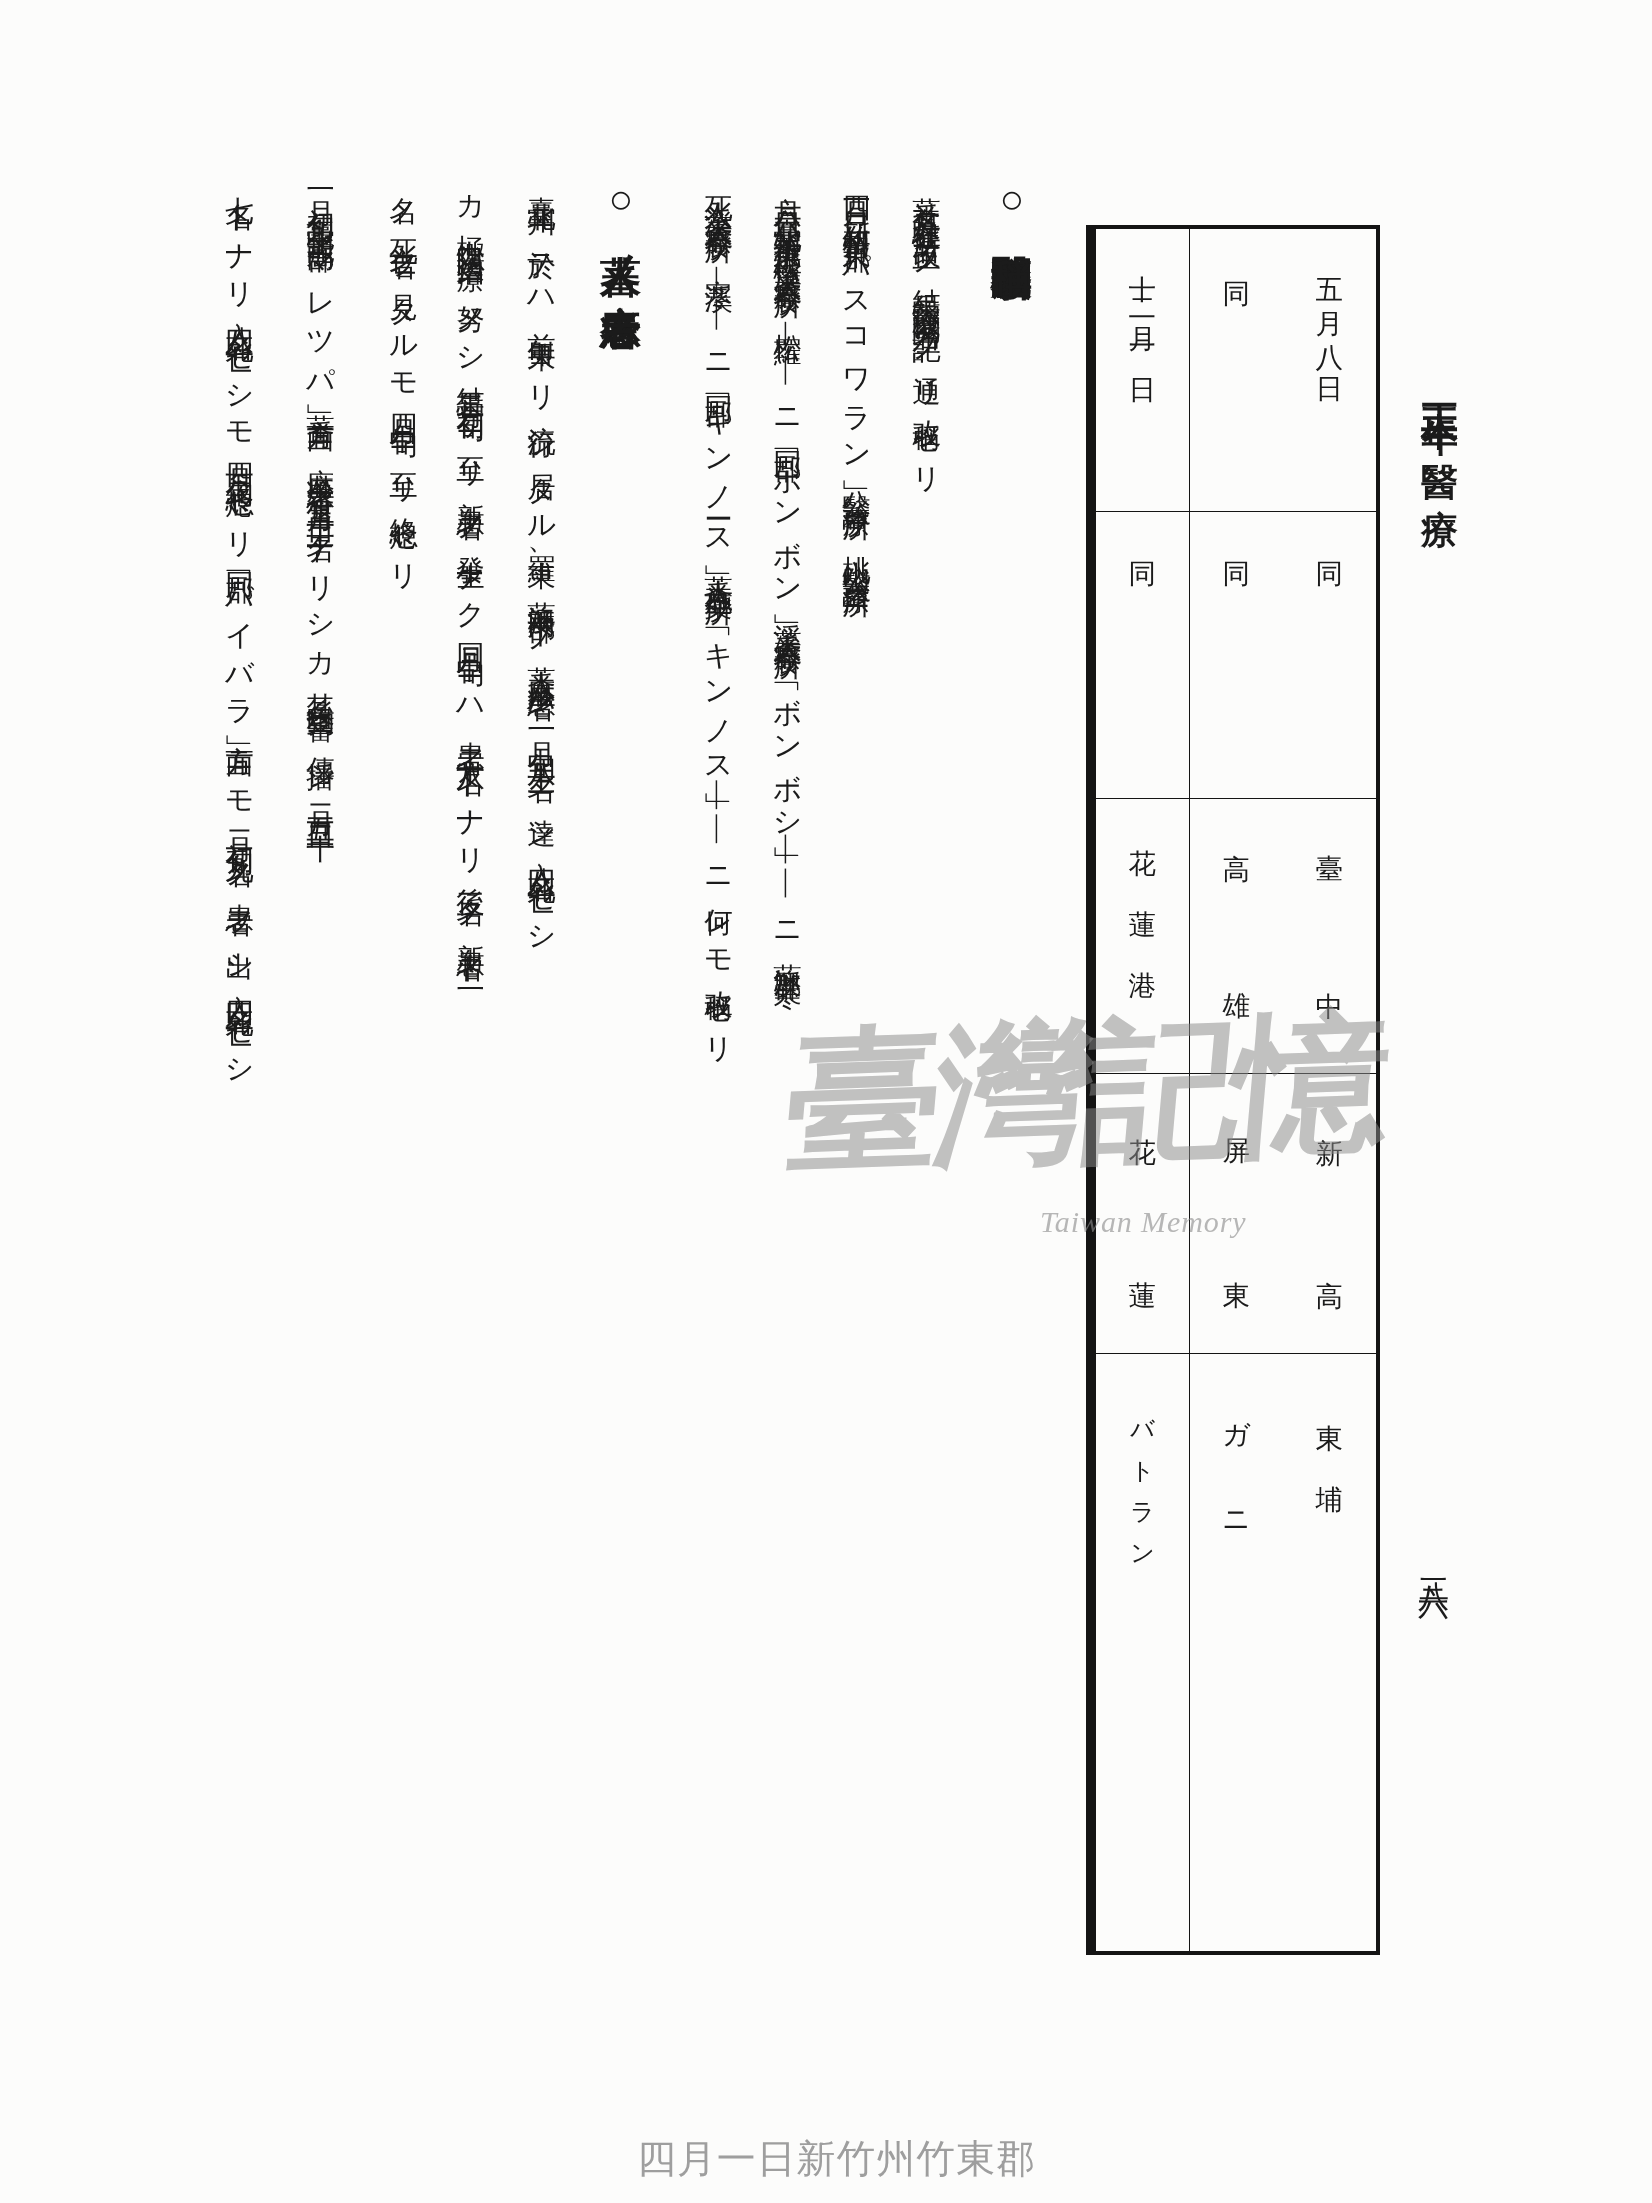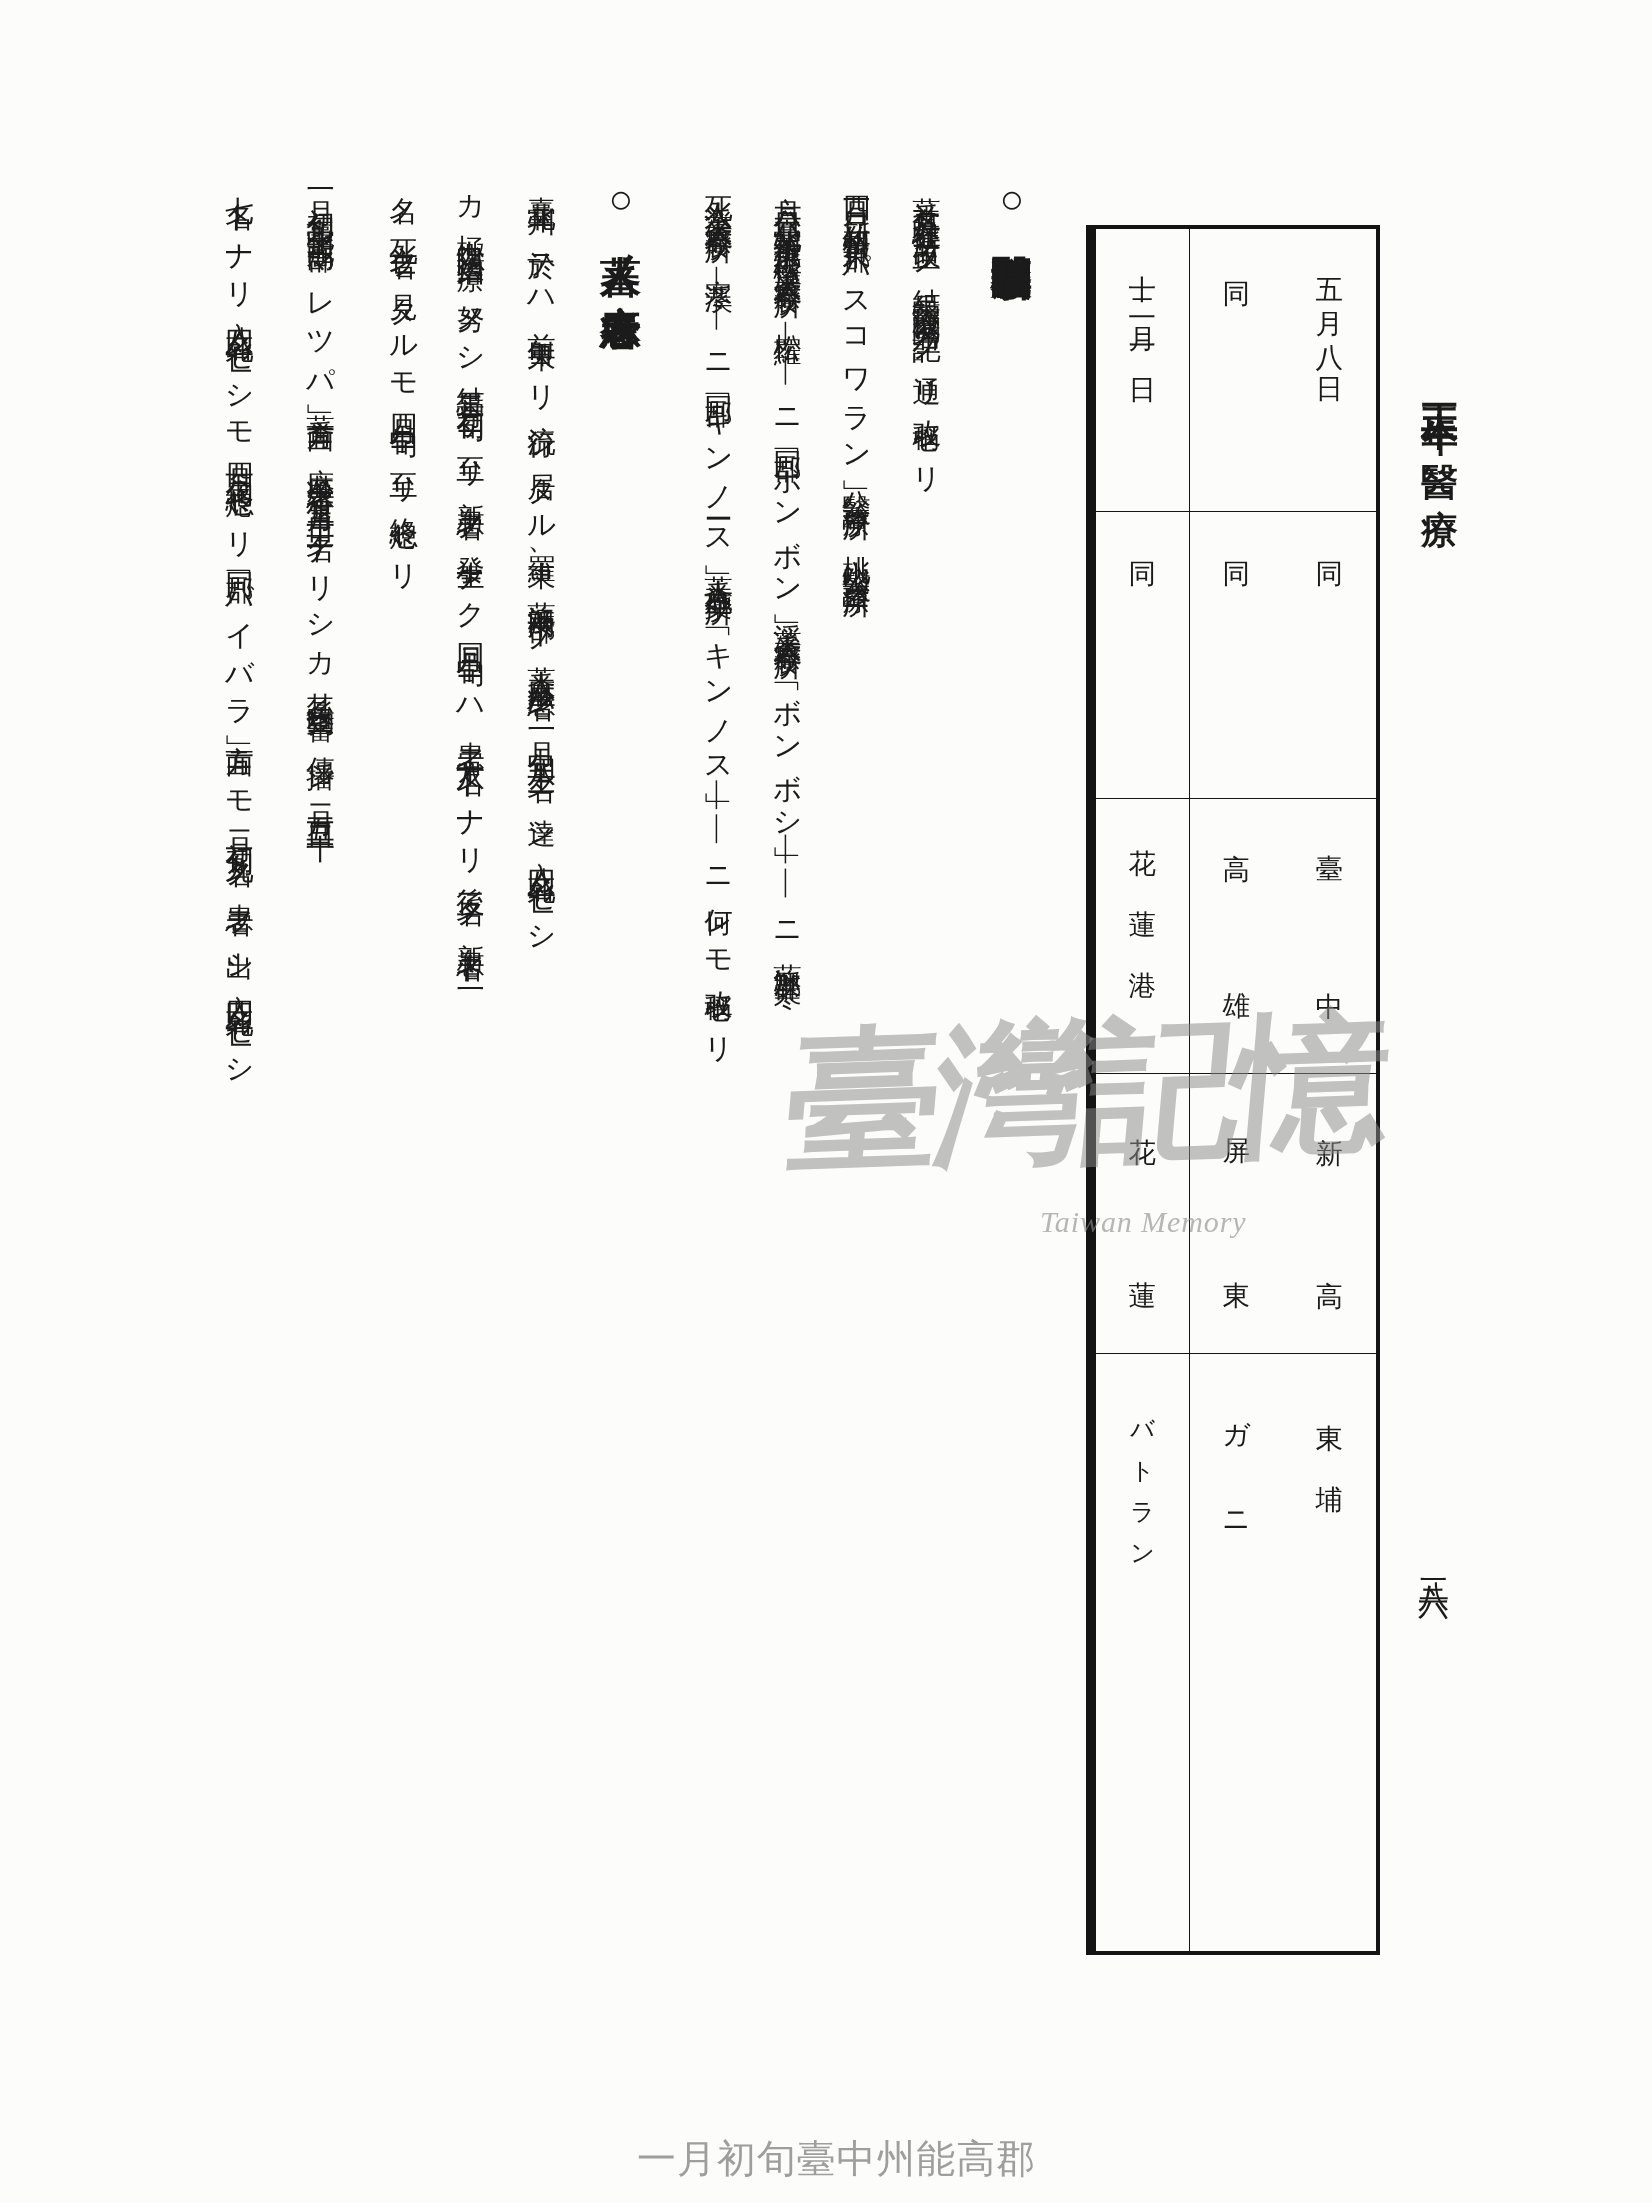--- a/index.html
+++ b/index.html
@@ -134,16 +134,16 @@
   <div class="vtext heading-col" style="left:599px;">○蕃人ノ麻疹患者</div>
   <div class="vtext body-col" style="left:526px;">臺北州ニ於テハ前年末ヨリ流行シ居タル羅東、蘇澳兩郡下ノ蕃人麻疹患者ハ一月中旬八十三名ニ達シ內八名死亡セシ</div>
   <div class="vtext body-col" style="left:455px;">カ極力防遏治療ニ努メシ結果二月初旬ニ至リ新患者ノ發生ナク同月中旬ニハ患者二十八名トナリ後三名ノ新患者ト一</div>
   <div class="vtext body-col" style="left:388px;">名ノ死亡者ヲ見タルモ四月中旬ニ至リ終熄セリ</div>
   <div class="vtext body-col" style="left:305px;">一月初旬臺中州能高郡「マレツパ」蕃方面ニ麻疹患者發生一月十日十二名ナリシカ其後白狗蕃ニ傳播シ二月五日二十</div>
   <div class="vtext body-col" style="left:224px;">七名トナリ內八名死亡セシモ四月下旬終熄セリ同郡「バイバラ」方面ニモ二月初旬九名ノ患者ヲ出シ內四名死亡セシ</div>
 
   <div id="wm-cjk">臺灣記憶</div>
   <div id="wm-latin">Taiwan Memory</div>
 
-  <div id="footer-mark">一月初旬臺中州能高郡</div>
+  <div id="footer-mark">四月一日新竹州竹東郡</div>
 
 </div>
 
 
 </body></html>

